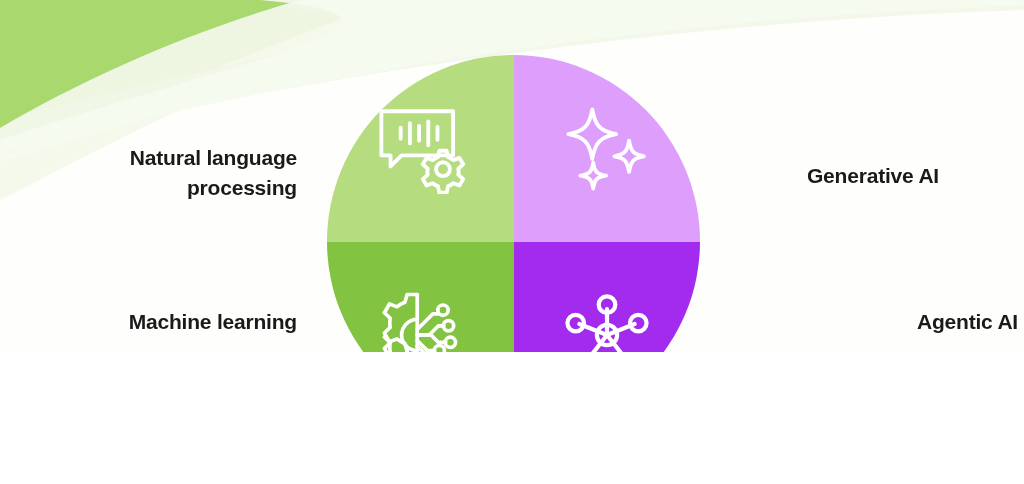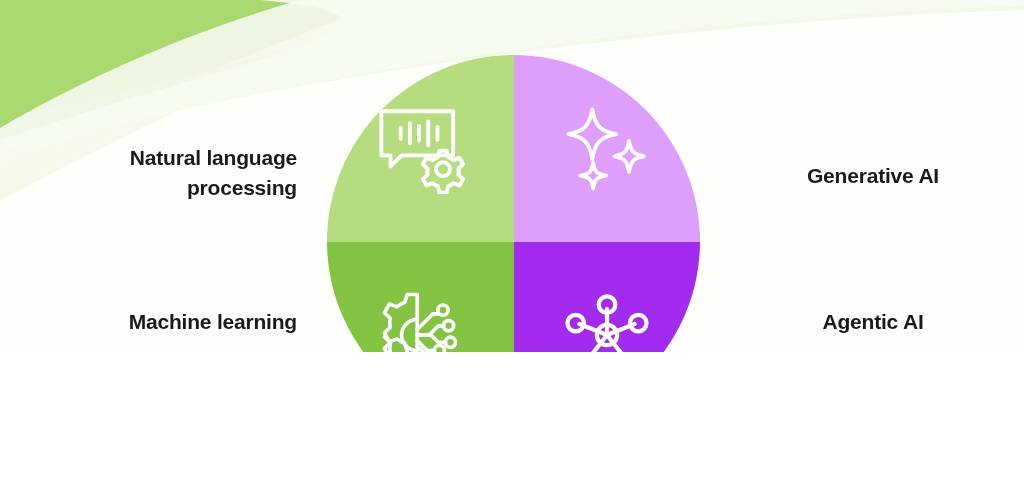--- a/index.html
+++ b/index.html
@@ -89,21 +89,21 @@
   #label-genai {
     left: 728px;
     top: 161px;
     width: 290px;
     text-align: center;
   }
   #label-agentic {
     left: 728px;
     top: 307px;
     width: 290px;
-    text-align: center;
+    text-align: right;
   }
 </style>
 </head>
 <body>
 
 <div id="stage">
 
   <svg class="bg-layer" viewBox="0 0 1024 484" width="1024" height="484" preserveAspectRatio="none">
 
     <path d="M0,0 L420,0 C300,55 150,120 30,185 L0,200 Z" fill="#f4f9ec"></path>

